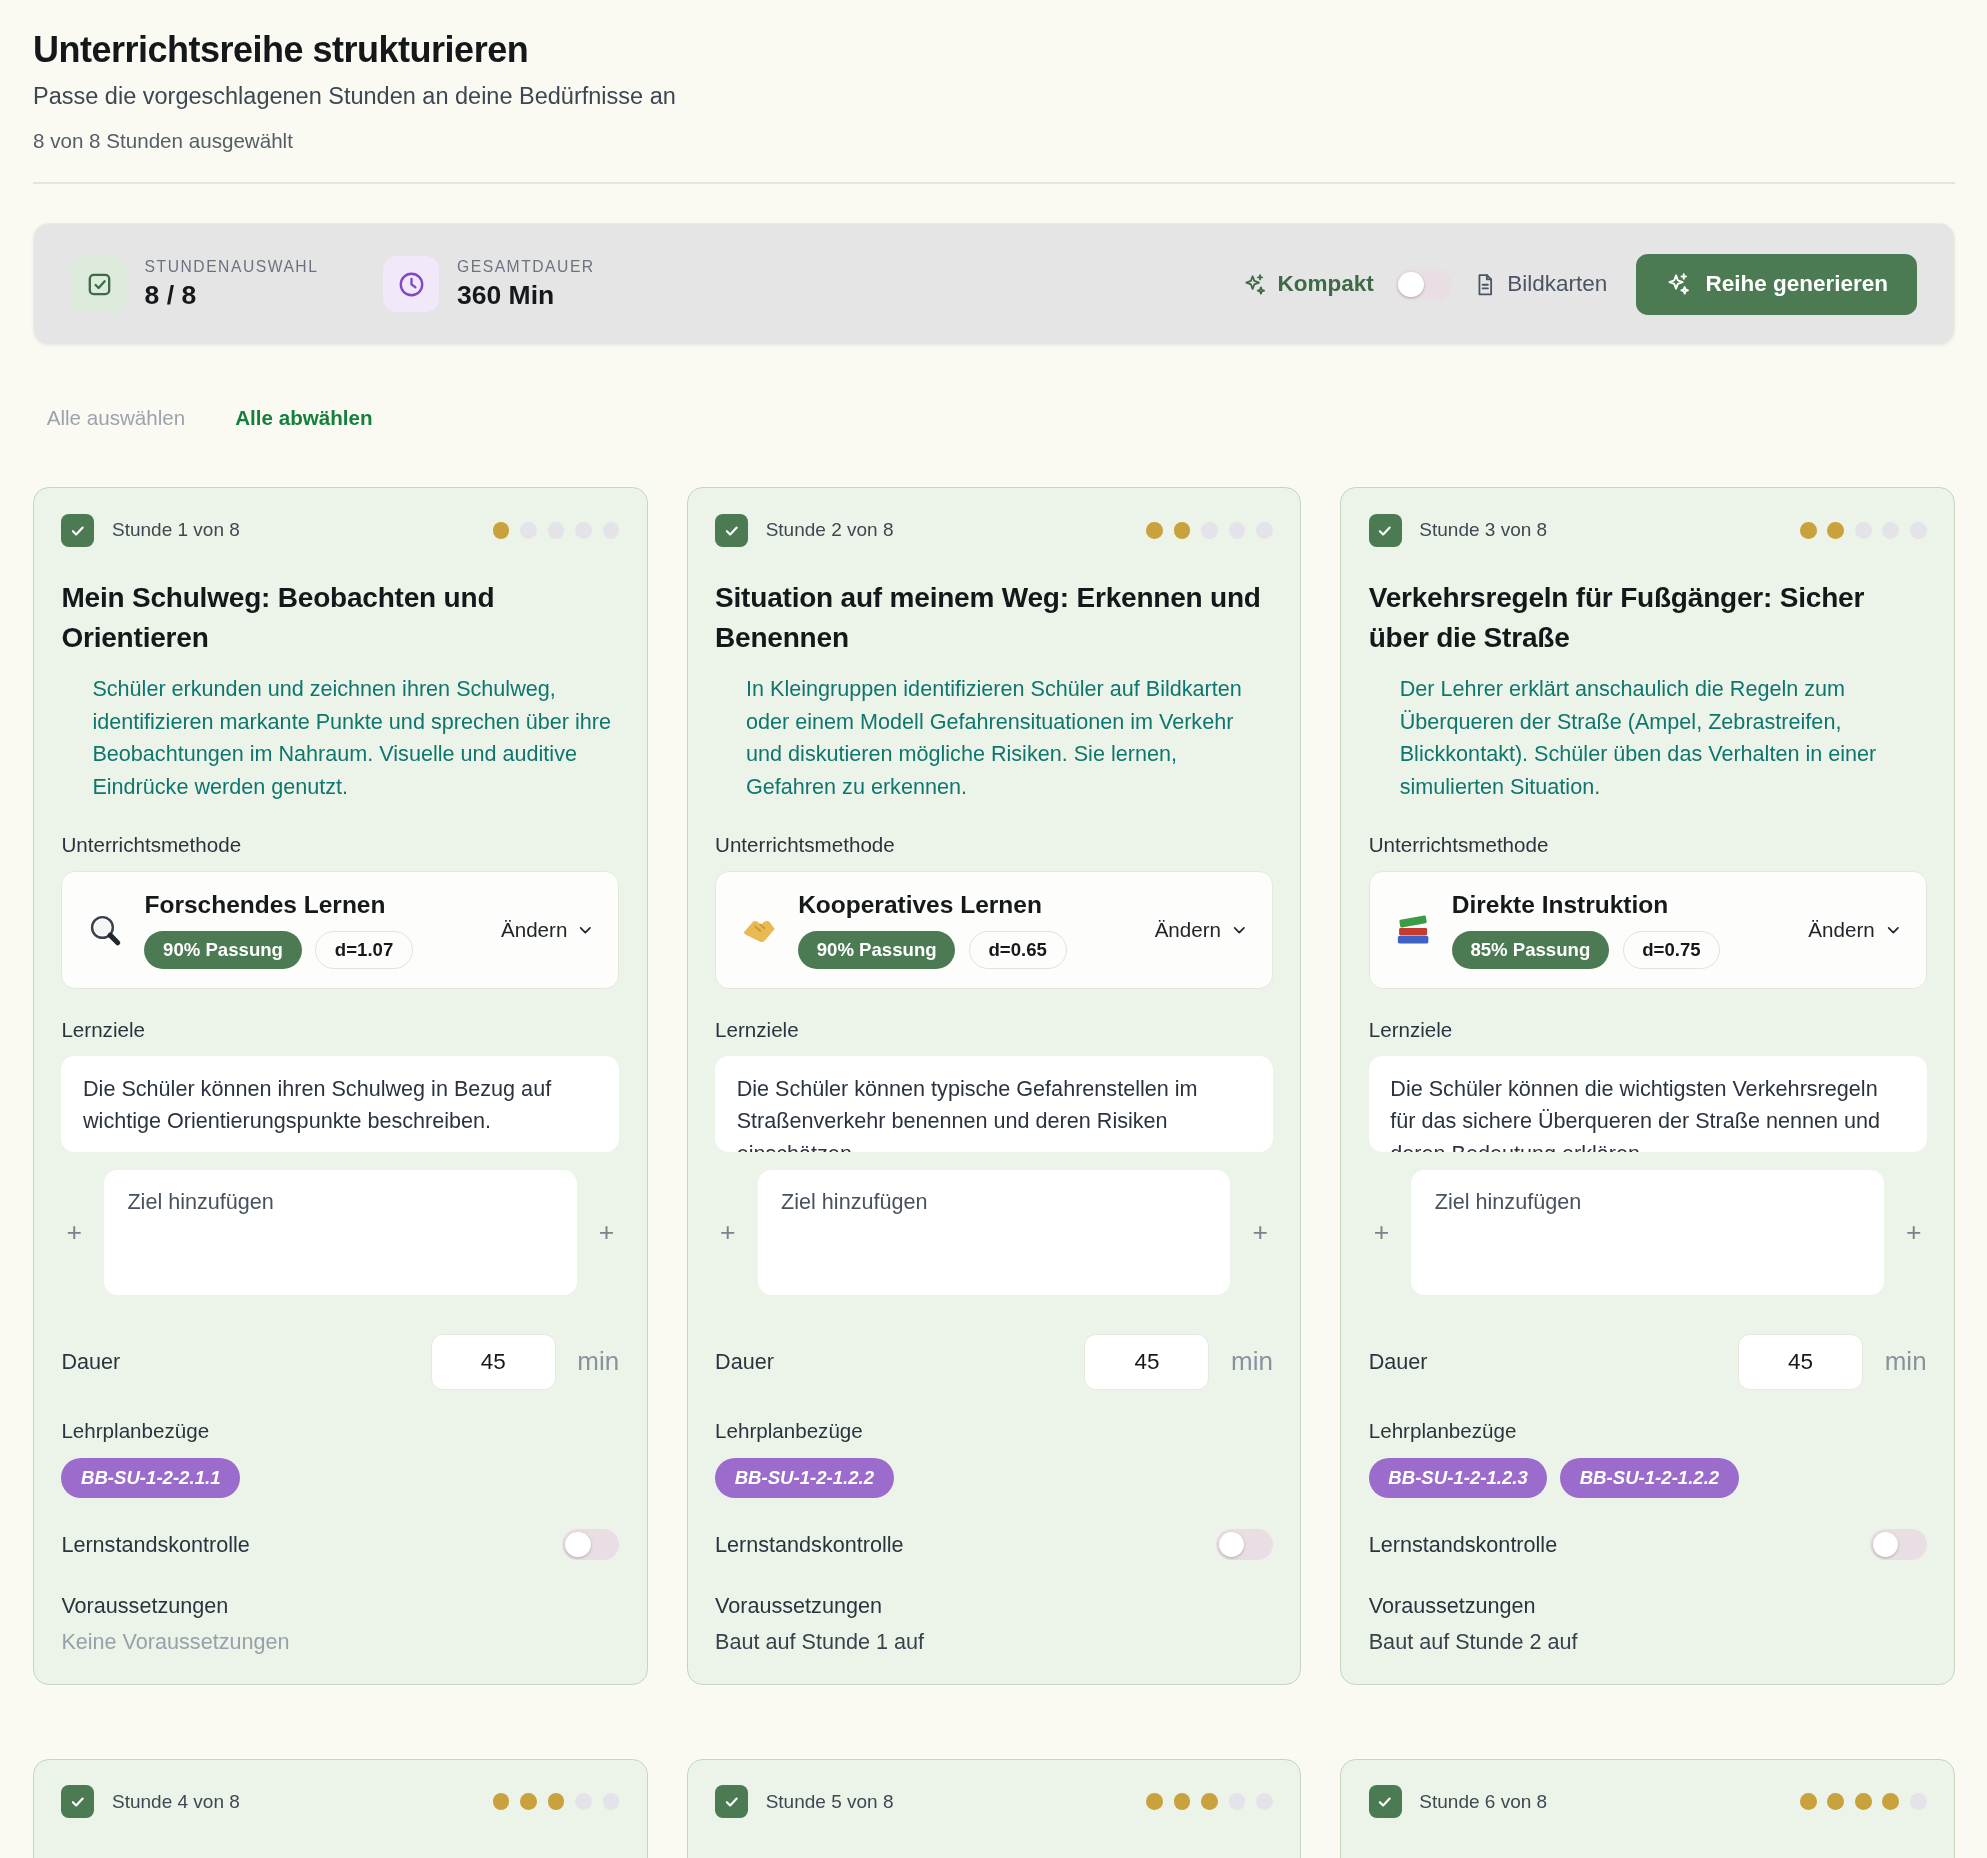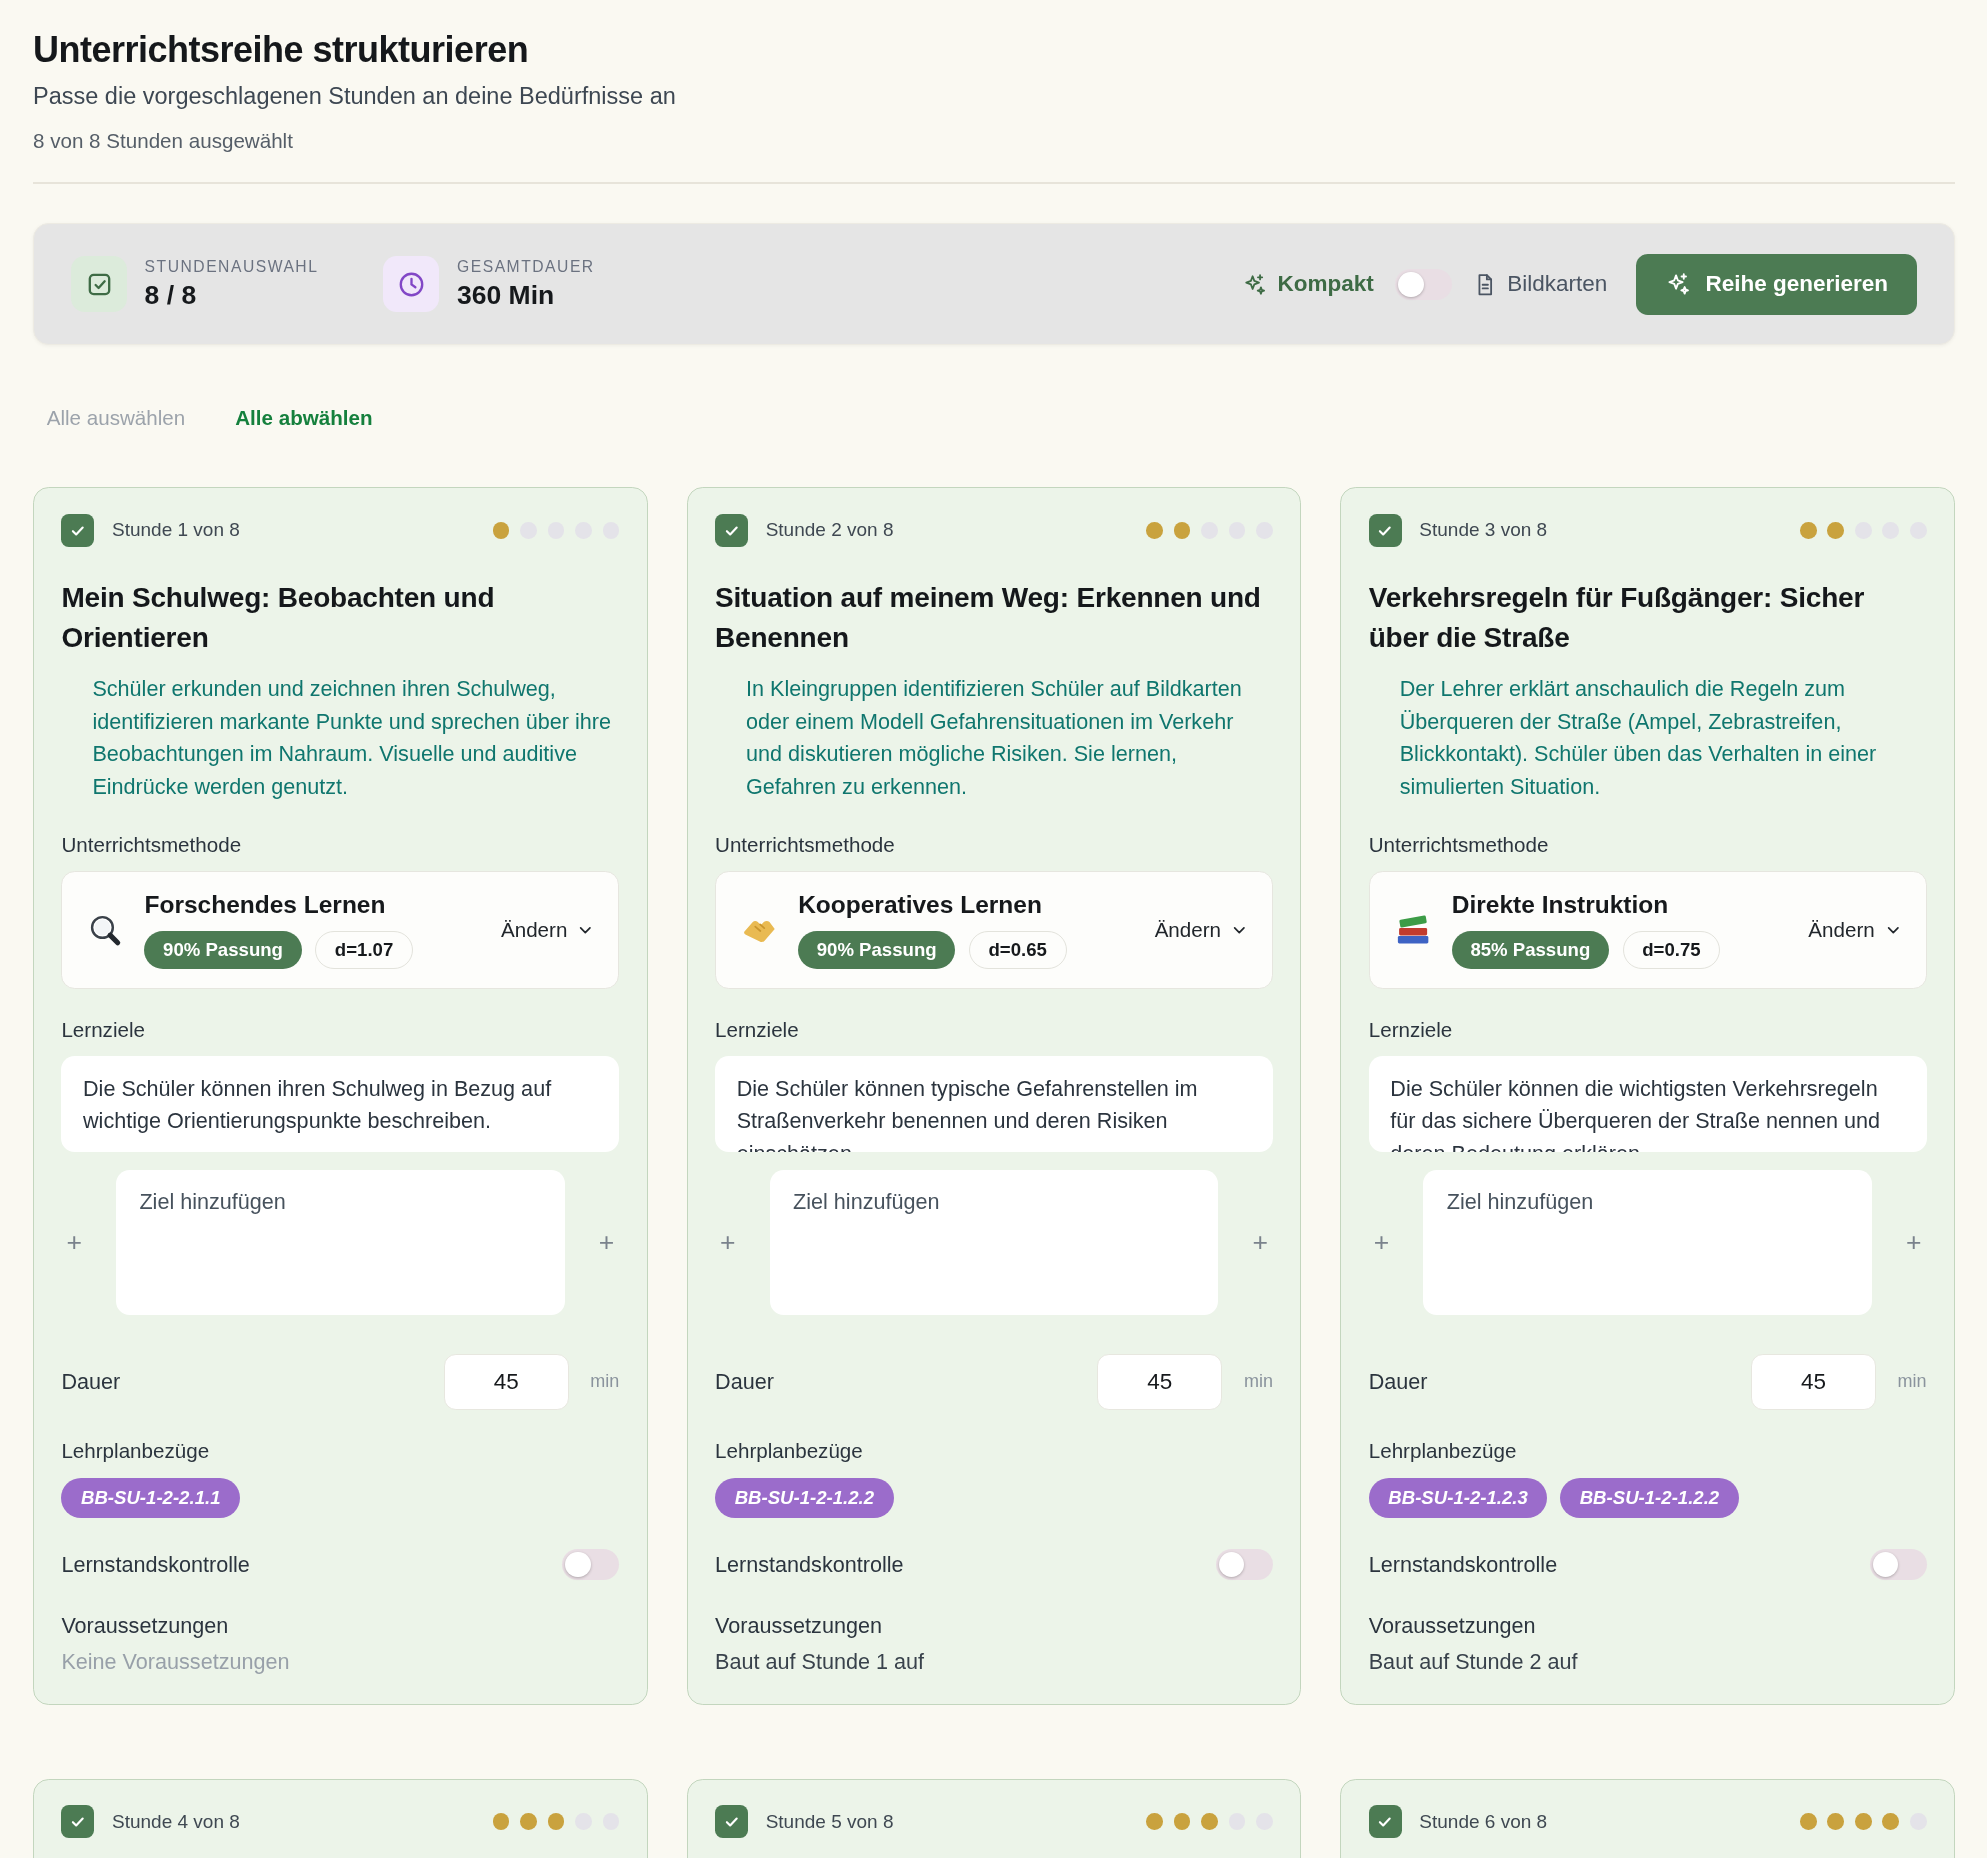--- a/index.html
+++ b/index.html
@@ -81,32 +81,32 @@
   .change-btn { display:flex; align-items:center; gap:8.8px; font-size:20.6px; color:#21262B; cursor:pointer; margin-left:15.7px; flex:0 0 auto; }
   .change-btn svg { width:18.6px; height:18.6px; }
 
   .goal-box {
     margin-top:13.7px; background:#FFFFFF; border-radius:13.7px; padding:16.7px 21.6px;
     font-size:21.6px; line-height:1.5; color:#2B343E; height:96px; overflow:hidden;
   }
   .add-goal-row { margin-top:17.6px; display:flex; align-items:center; }
   .plus-btn { width:25.5px; flex:0 0 auto; text-align:center; font-size:26.5px; color:#7A828C; cursor:pointer; line-height:1; }
   .add-goal-box {
-    flex:1 1 auto; margin:0 29px; background:#FFFFFF; border-radius:13.7px;
-    padding:19.6px 23.5px; font-size:21.6px; color:#47525D; height:145px; cursor:text;
+    flex:1 1 auto; margin:0 17px; background:#FFFFFF; border-radius:13.7px;
+    padding:19.6px 23.5px; font-size:21.6px; color:#47525D; height:125px; cursor:text;
   }
 
   .duration-row { margin-top:39px; display:flex; align-items:center; justify-content:space-between; }
   .duration-label { font-size:21.6px; color:#2B343E; }
   .duration-right { display:flex; align-items:center; }
   .duration-input {
     width:125px; height:56px; background:#FFFFFF; border:1px solid #E7E7DF; border-radius:11.8px;
     font-family:inherit; font-size:22.5px; color:#16191C; text-align:center;
   }
-  .duration-unit { margin-left:21.6px; font-size:18px; color:#8A939D; }
+  .duration-unit { margin-left:21.6px; font-size:26px; color:#8A939D; }
 
   .badge-row { margin-top:15.7px; display:flex; gap:12.7px; flex-wrap:wrap;font-style:italic; }
   .badge { background:#9B6CCB; color:#FFFFFF; font-size:18.6px; font-weight:700; padding:8.8px 19.6px; border-radius:979px; }
 
   .assessment-row { margin-top:31px; display:flex; align-items:center; justify-content:space-between; }
   .assessment-row .toggle { margin-left:0; }
   .prereq-label { margin-top:33px; font-size:21.6px; color:#2B343E; }
   .prereq-value { margin-top:9.8px; font-size:21.6px; color:#39424C; }
   .prereq-value.muted { color:#98A0A9; }
 </style>

